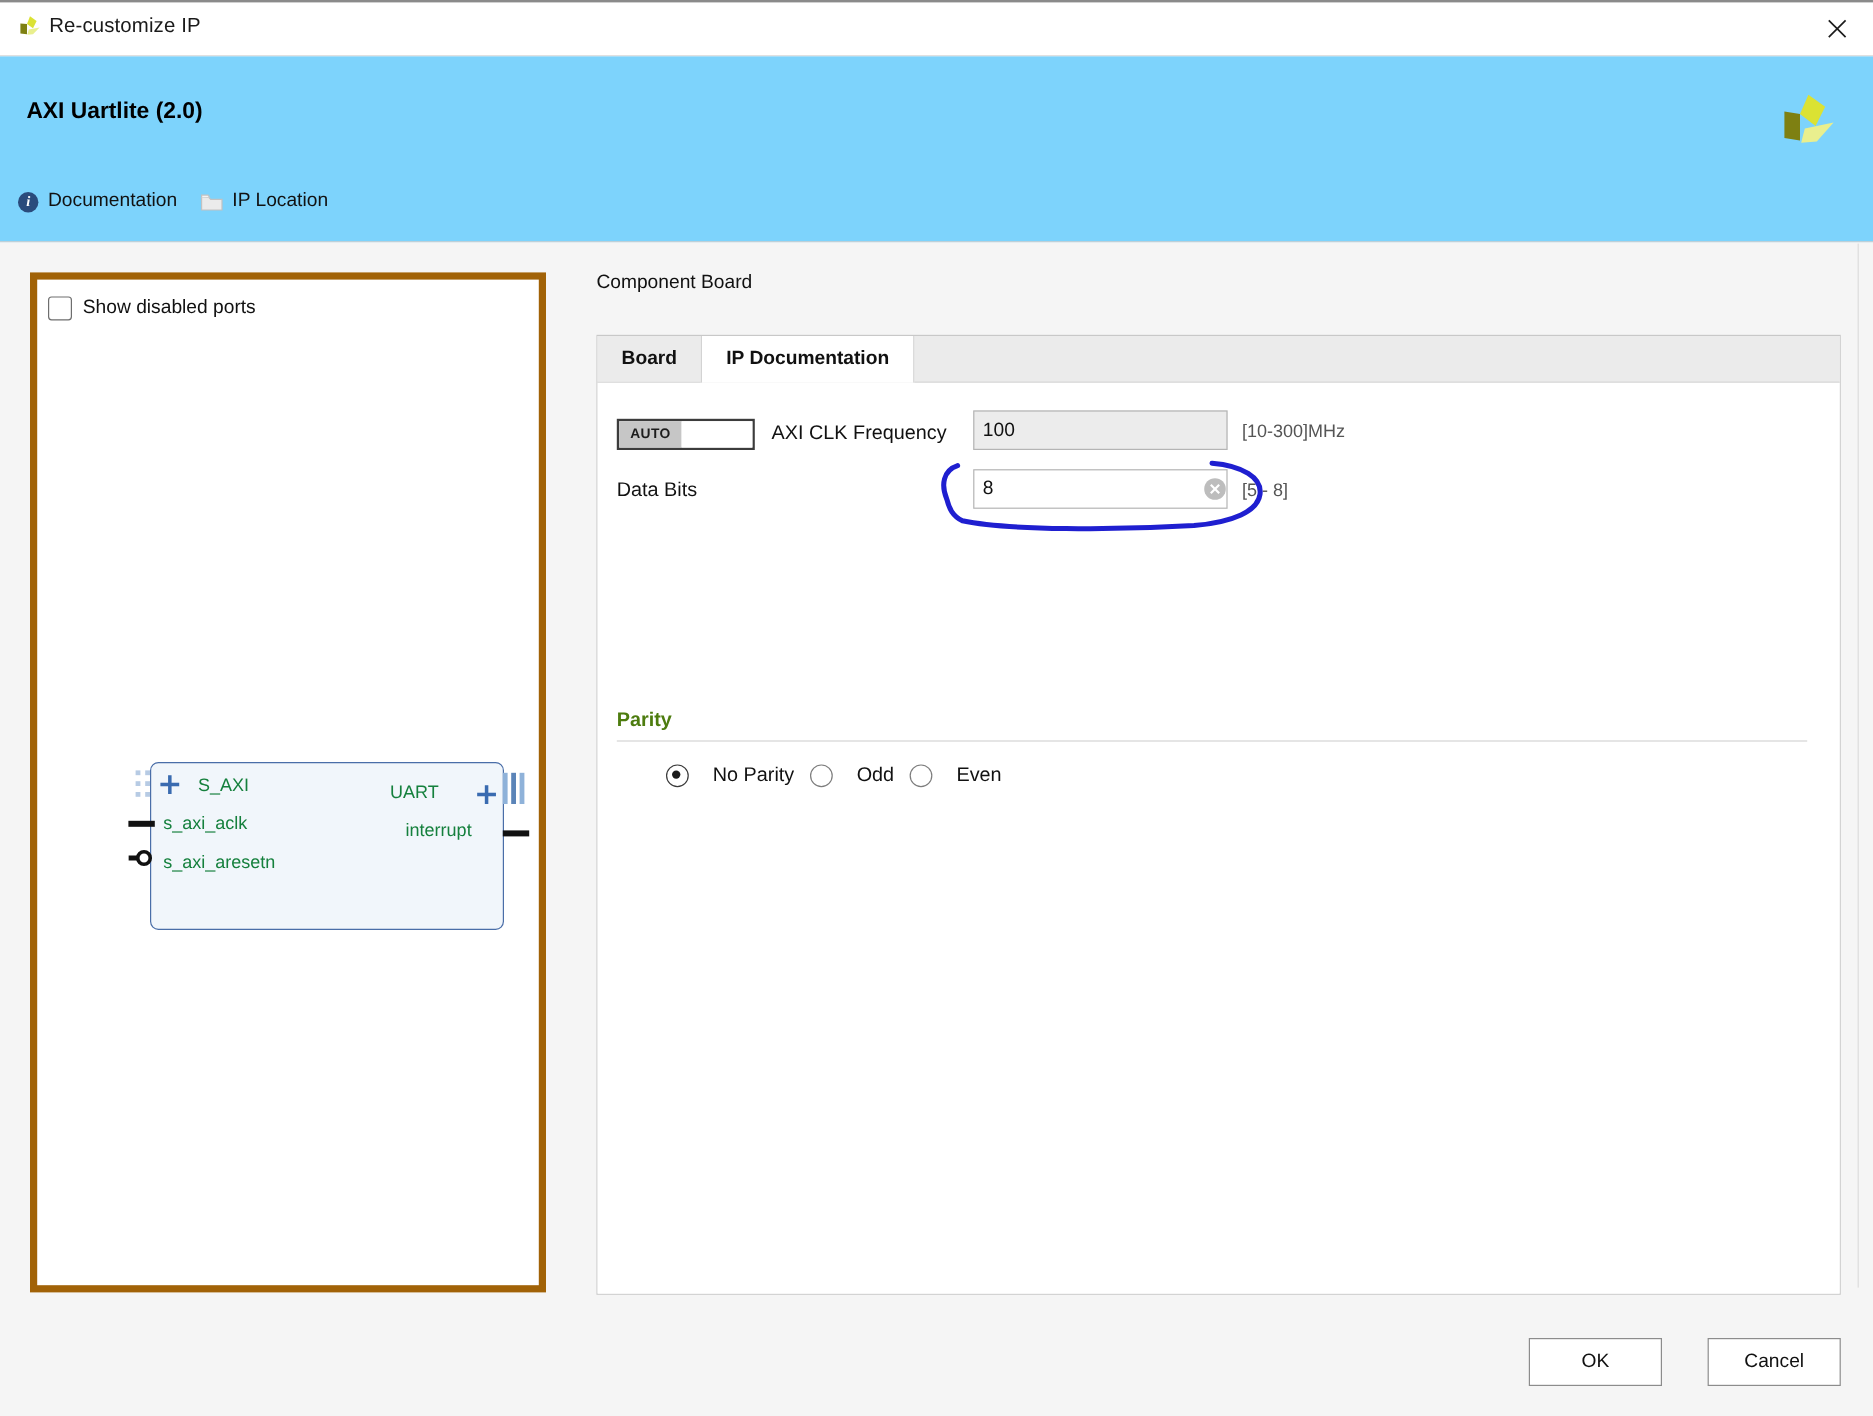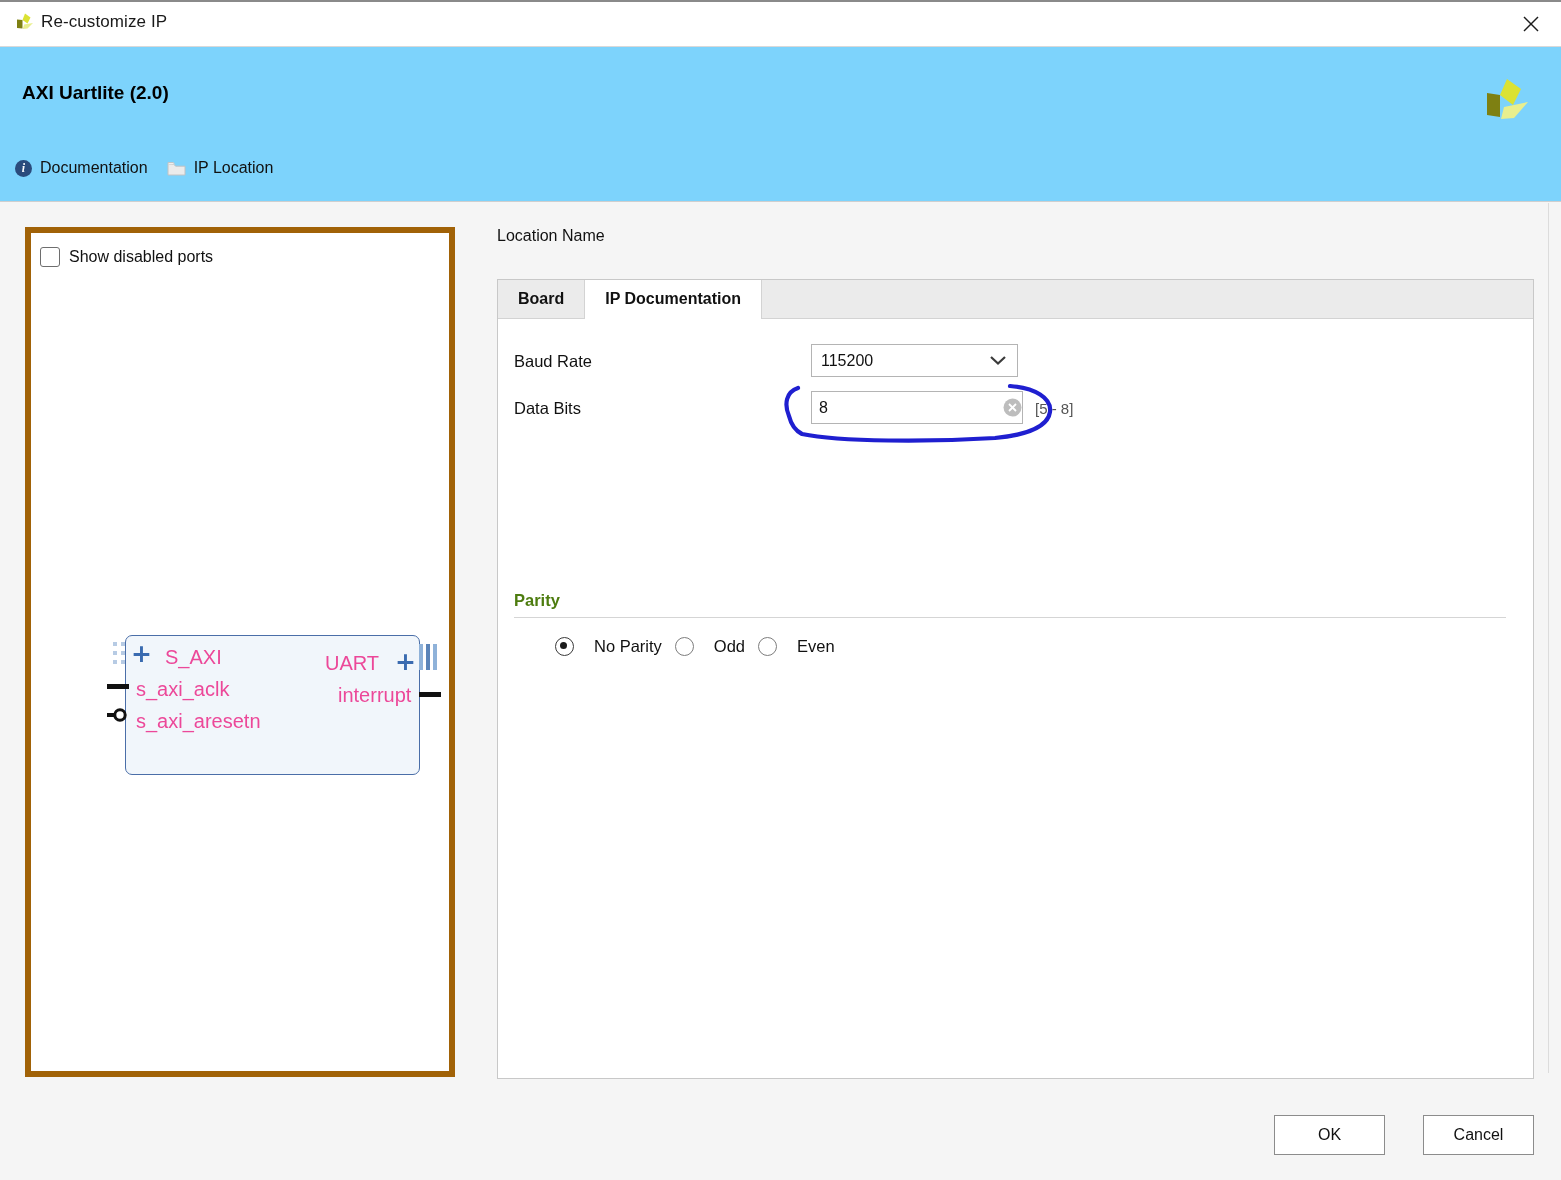--- a/index.html
+++ b/index.html
@@ -163,22 +163,22 @@
     position: absolute;
     left: 26px; top: 29px;
     width: 295px; height: 140px;
     background: #f1f6fb;
     border: 1px solid #4a6ea8;
     border-radius: 7px;
     box-sizing: border-box;
   }
   .blk-label {
     position: absolute;
-    font-size: 20px;
-    color: #ec4899;
+    font-size: 15px;
+    color: #15803d;
     white-space: nowrap;
   }
   .bus-plus {
     position: absolute;
     color: #3a6bb0;
     font-size: 25px;
     font-weight: bold;
     line-height: 1;
     font-family: "DejaVu Sans", sans-serif;
   }
@@ -544,44 +544,42 @@
       </div>
 
       <span class="blk-label" style="left:239px; top:78px;">interrupt</span>
       <div class="pin-bar" style="left:320px; top:86px; width:22px;"></div>
     </div>
   </div>
 
   <div id="config-panel">
 
     <div id="component-name-row">
-      <span id="component-name-label">Location Name</span>
+      <span id="component-name-label">Component Board</span>
     </div>
 
     <div id="tab-container">
 
       <div id="tab-strip">
         <div class="tab">Board</div>
         <div class="tab active">IP Documentation</div>
       </div>
 
       <div id="form-area">
 
-
         <div class="form-row">
-          <span class="row-label label-col">Baud Rate</span>
-          <div class="combo" style="left:297px; top:6px; width:207px;">
-            <span>115200</span>
-            <span>
-              <svg width="18" height="12" viewBox="0 0 18 12">
-                <polyline points="2,3 9,9.5 16,3" fill="none" stroke="#3b3b3b" stroke-width="2.2"></polyline>
-              </svg>
-            </span>
+          <div class="auto-toggle">
+            <span class="auto-on">AUTO</span>
+            <span class="auto-off"></span>
           </div>
+          <span class="row-label">AXI CLK Frequency</span>
+          <div class="text-field" style="left:297px; top:4px; width:212px;">100</div>
+          <span class="range-hint" style="left:521px; top:13px;">[10-300]MHz</span>
         </div>
+
 
         <div class="form-row">
           <span class="row-label label-col">Data Bits</span>
           <div class="text-field white" style="left:297px; top:6px; width:212px;">8</div>
           <span class="clear-icon" style="left:489px; top:13px;">
             <svg width="19" height="19" viewBox="0 0 19 19">
               <circle cx="9.5" cy="9.5" r="9" fill="#bdbdbd"></circle>
               <line x1="6" y1="6" x2="13" y2="13" stroke="#fff" stroke-width="1.8"></line>
               <line x1="13" y1="6" x2="6" y2="13" stroke="#fff" stroke-width="1.8"></line>
             </svg>

